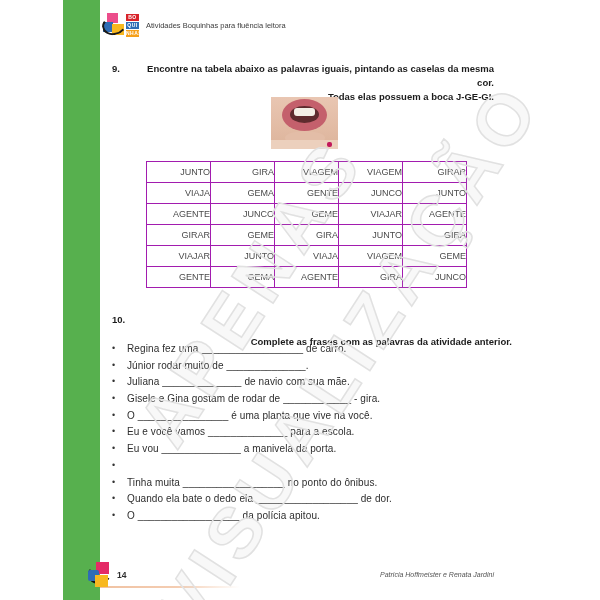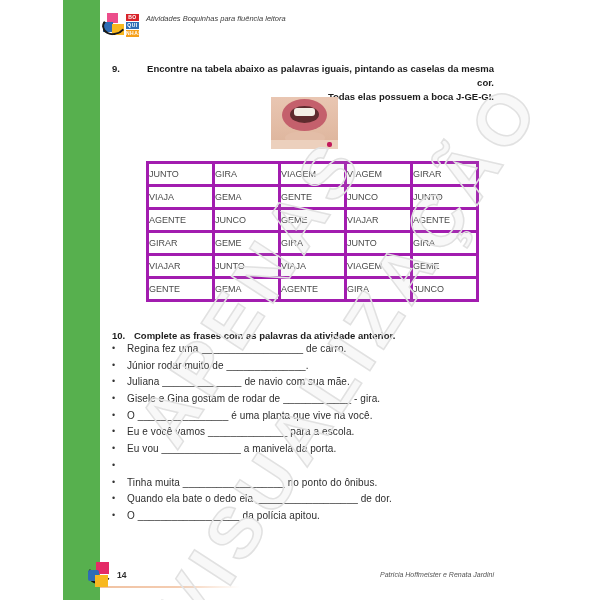--- a/index.html
+++ b/index.html
@@ -26,45 +26,45 @@
   .hl-blue{position:absolute;left:0;top:9px;width:10px;height:10px;background:#2f6cb5;}
   .hl-yellow{position:absolute;left:9px;top:11px;width:12px;height:11px;background:#f8b81f;}
   .hl-smile{position:absolute;left:-1px;top:3px;width:20px;height:15px;border:2px solid #1a1a1a;
     border-color:transparent transparent #1a1a1a #1a1a1a;border-radius:50%;transform:rotate(-12deg);}
   .hl-block{position:absolute;left:23px;width:13px;height:7px;color:#fff;font-size:5px;font-weight:bold;
     text-align:center;line-height:7px;letter-spacing:0.5px;}
   .hl-bo{top:1px;background:#d8232a;}
   .hl-qui{top:9px;background:#2f6cb5;}
   .hl-nhas{top:17px;background:#f6a01a;}
 
-  .header-text{position:absolute;left:146px;top:13px;font-size:7.5px;line-height:11px;
-    font-style:italic;color:#3c3c3c;z-index:2;}
+  .header-text{position:absolute;left:146px;top:20px;font-size:7.5px;line-height:11px;
+    color:#3c3c3c;z-index:2;}
 
   
   .question{position:absolute;left:112px;display:flex;z-index:2;color:#1c1c1c;}
   .q9{top:62px;width:382px;}
-  .q10{top:329px;width:400px;}
+  .q10{top:313px;width:400px;flex-direction:column;}
   .q-num{font-weight:bold;font-size:9.5px;line-height:14px;flex:0 0 16px;}
   .q10 .q-num{flex:0 0 22px;}
   .q-text{font-weight:bold;font-size:9.5px;line-height:14px;text-align:right;}
 
   
   .photo{position:absolute;left:271px;top:97px;width:67px;height:52px;
     background:linear-gradient(180deg,#e9c6b2 0%,#e2bba4 60%,#dcb49b 100%);overflow:hidden;z-index:2;}
   .lips{position:absolute;left:11px;top:2px;width:45px;height:32px;background:#c4606c;border-radius:50%;}
   .lips-inner{position:absolute;left:8px;top:7px;width:29px;height:17px;background:#5e2b2e;border-radius:50%;}
   .teeth{position:absolute;left:12px;top:9px;width:21px;height:8px;background:#f3efe6;border-radius:3px;}
   .chin{position:absolute;left:14px;top:34px;width:40px;height:14px;background:#e3bda7;border-radius:50%;}
   .finger{position:absolute;left:0;bottom:0;width:67px;height:9px;background:#ecd0bd;}
   .nail{position:absolute;right:6px;bottom:2px;width:5px;height:5px;background:#c2185b;border-radius:2px;}
 
   
   table.word-table{position:absolute;left:146px;top:161px;border-collapse:collapse;z-index:2;}
   table.word-table td{
-    width:63px;height:20px;border:3px solid #a21caf;text-align:left;vertical-align:middle;
+    width:63px;height:20px;border:1px solid #a21caf;text-align:right;vertical-align:middle;
     font-size:9px;color:#4a4a4a;padding:0;
   }
 
   
   .sentence-list{position:absolute;left:112px;top:342px;width:420px;z-index:2;}
   .sentence{display:flex;height:16.7px;align-items:flex-start;}
   .bullet{flex:0 0 15px;font-size:9px;line-height:13px;color:#333;}
   .s-text{font-size:10px;line-height:13px;color:#2e2e2e;letter-spacing:0.1px;}
 
   

